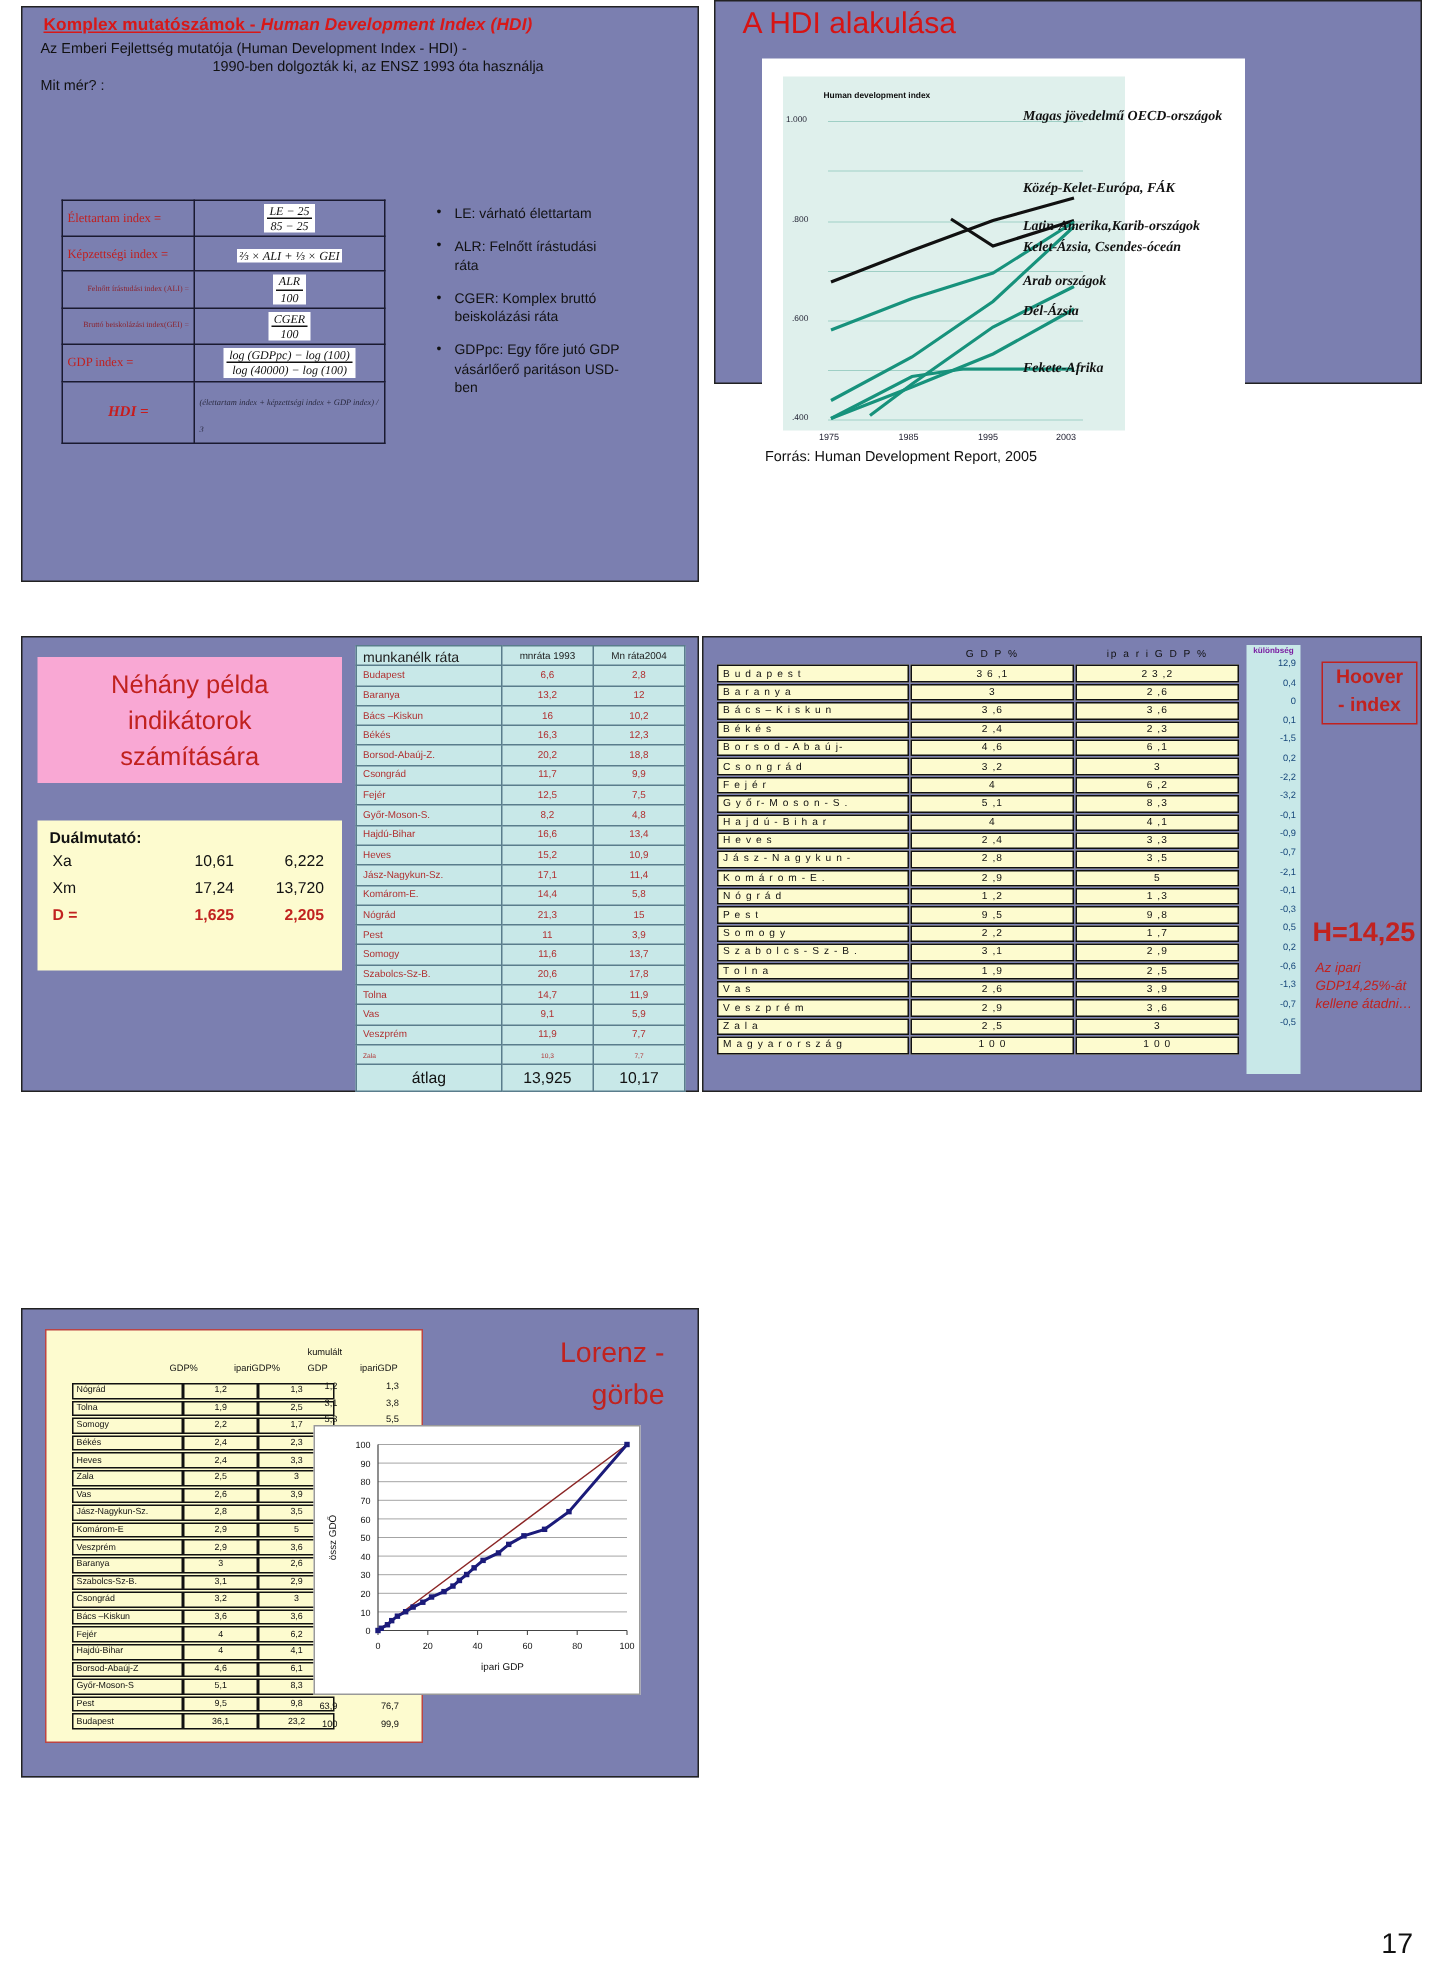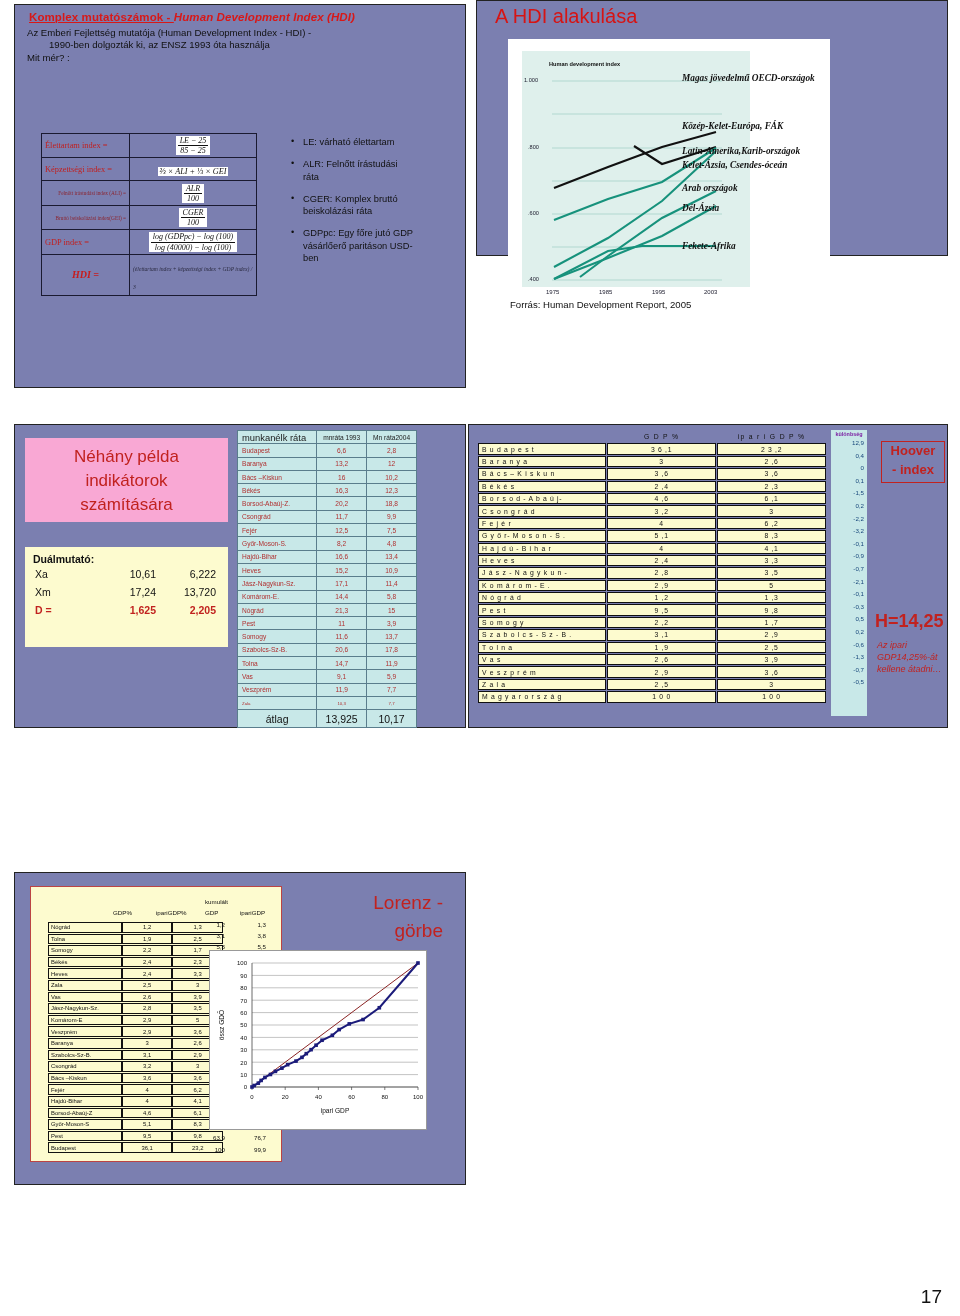--- a/index.html
+++ b/index.html
@@ -15,21 +15,21 @@
 
   
   #slide-hdi { left:14px; top:4px; width:452px; height:384px; background:#7b7fb0; }
   #slide-hdi .title {
     color:#d81818; font-weight:bold; font-size:11.5px;
     padding:6px 0 2px 14px; letter-spacing:.1px;
   }
   #slide-hdi .title .u { text-decoration:underline; }
   #slide-hdi .title .it { font-style:italic; }
   #slide-hdi .body { color:#111; font-size:9.6px; padding:2px 10px 0 12px; line-height:1.28; }
-  #slide-hdi .body .ind { padding-left:22px; display:block; }
+  #slide-hdi .body .ind { padding-left:22px; display:block;text-align:center; }
   #slide-hdi ul { margin:1px 0 0 0; padding-left:20px; list-style:none; }
   #slide-hdi ul li { position:relative; padding-left:10px; line-height:1.32; }
   #slide-hdi ul li:before { content:"•"; position:absolute; left:-2px; top:-1px; }
 
   .formula-table {
     position:absolute; left:26px; top:128px; width:216px;
     border-collapse:collapse; background:#7b7fb0;
   }
   .formula-table td { border:1px solid #1a1a30; padding:2px 3px; vertical-align:middle; }
   .formula-table td.lbl { width:88px; color:#c02020; font-size:7.2px; font-family:"Liberation Serif", serif; }
@@ -70,21 +70,21 @@
                color:#c1221f; font-size:17px; text-align:center; line-height:1.42; padding-top:7px; }
   #ind-dual { left:10px; top:122px; width:203px; height:100px; border:none; background:#fdfbcf;
               color:#111; font-size:10.5px; padding:6px 4px 0 8px; }
   #ind-dual table { width:100%; border-collapse:collapse; }
   #ind-dual td { padding:3px 2px; font-size:10.5px; }
   #ind-dual td.c2 { text-align:right; padding-right:6px; width:62px; }
   #ind-dual td.c3 { text-align:right; padding-right:8px; width:62px; }
   #ind-dual .dlabel { font-weight:bold; }
   #ind-dual .dred { color:#c1221f; font-weight:bold; }
 
-  .unemp-table { position:absolute; left:222px; top:5px; width:180px; border-collapse:collapse;
+  .unemp-table { position:absolute; left:222px; top:5px; width:220px; border-collapse:collapse;
                  background:#c8e8e8;padding-left:19px; }
   .unemp-table th, .unemp-table td { border:1px solid #5a7d8c; padding:0 4px; height:13.3px;
                                      font-size:6.6px; color:#b03030; }
   .unemp-table th { color:#2a2a2a; font-weight:normal; }
   .unemp-table th.h1 { text-align:left; font-size:9.4px; color:#1c1c1c; }
   .unemp-table th.h2, .unemp-table th.h3 { text-align:center; font-size:6.6px; color:#1c1c1c; }
   .unemp-table td.n { text-align:center; }
   .unemp-table td.name { text-align:left; }
   .unemp-table tr.small td { font-size:4.4px; }
   .unemp-table tr.avg td { font-size:10.5px; color:#111; height:18px; text-align:center; }

